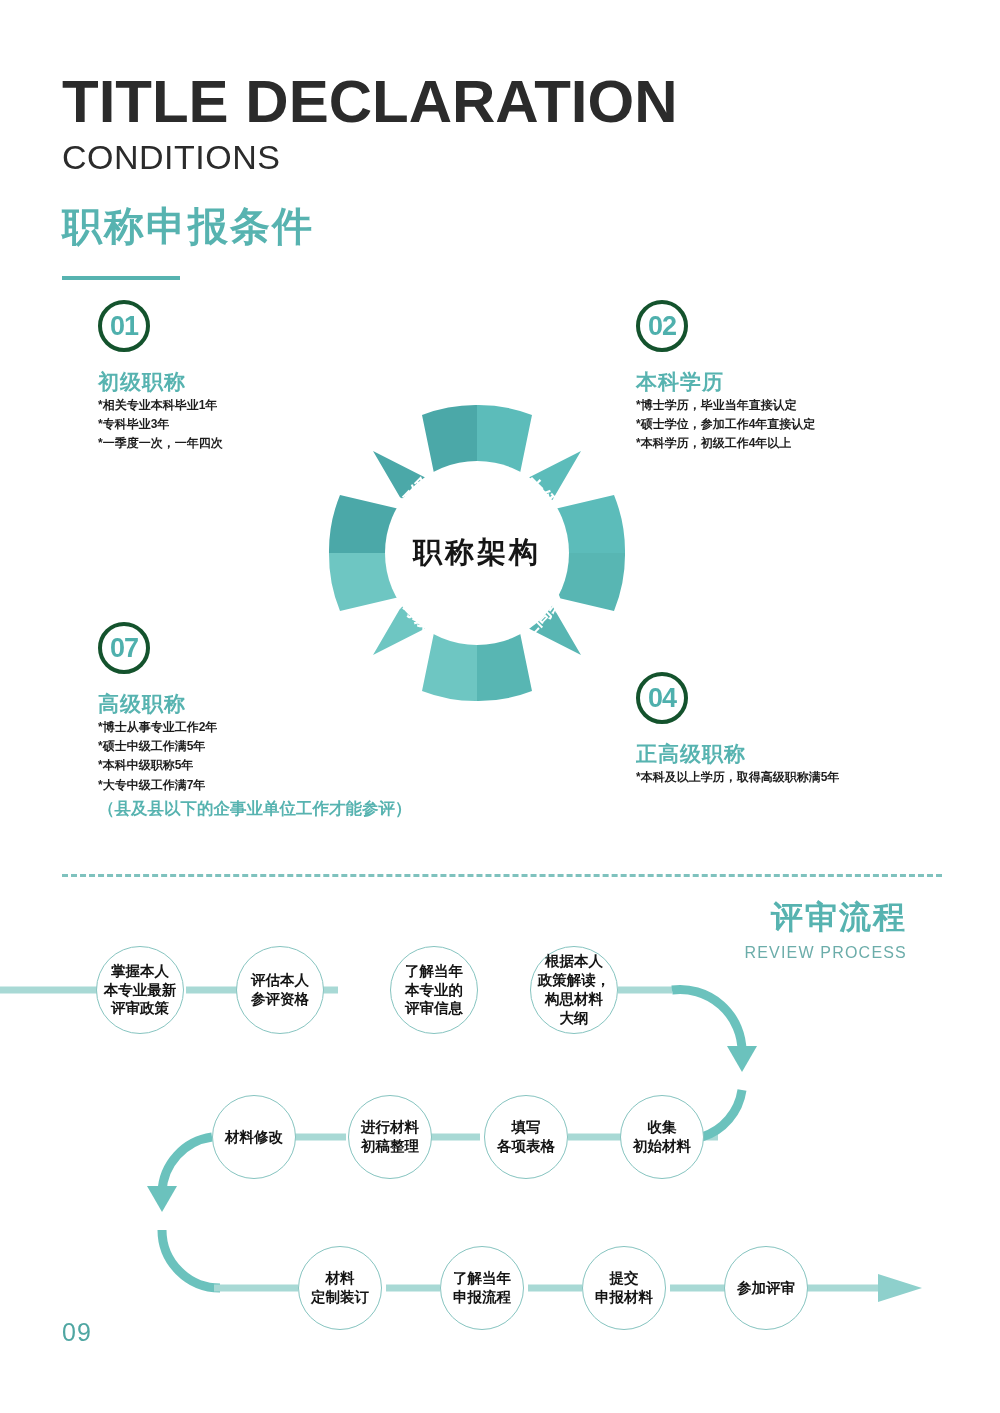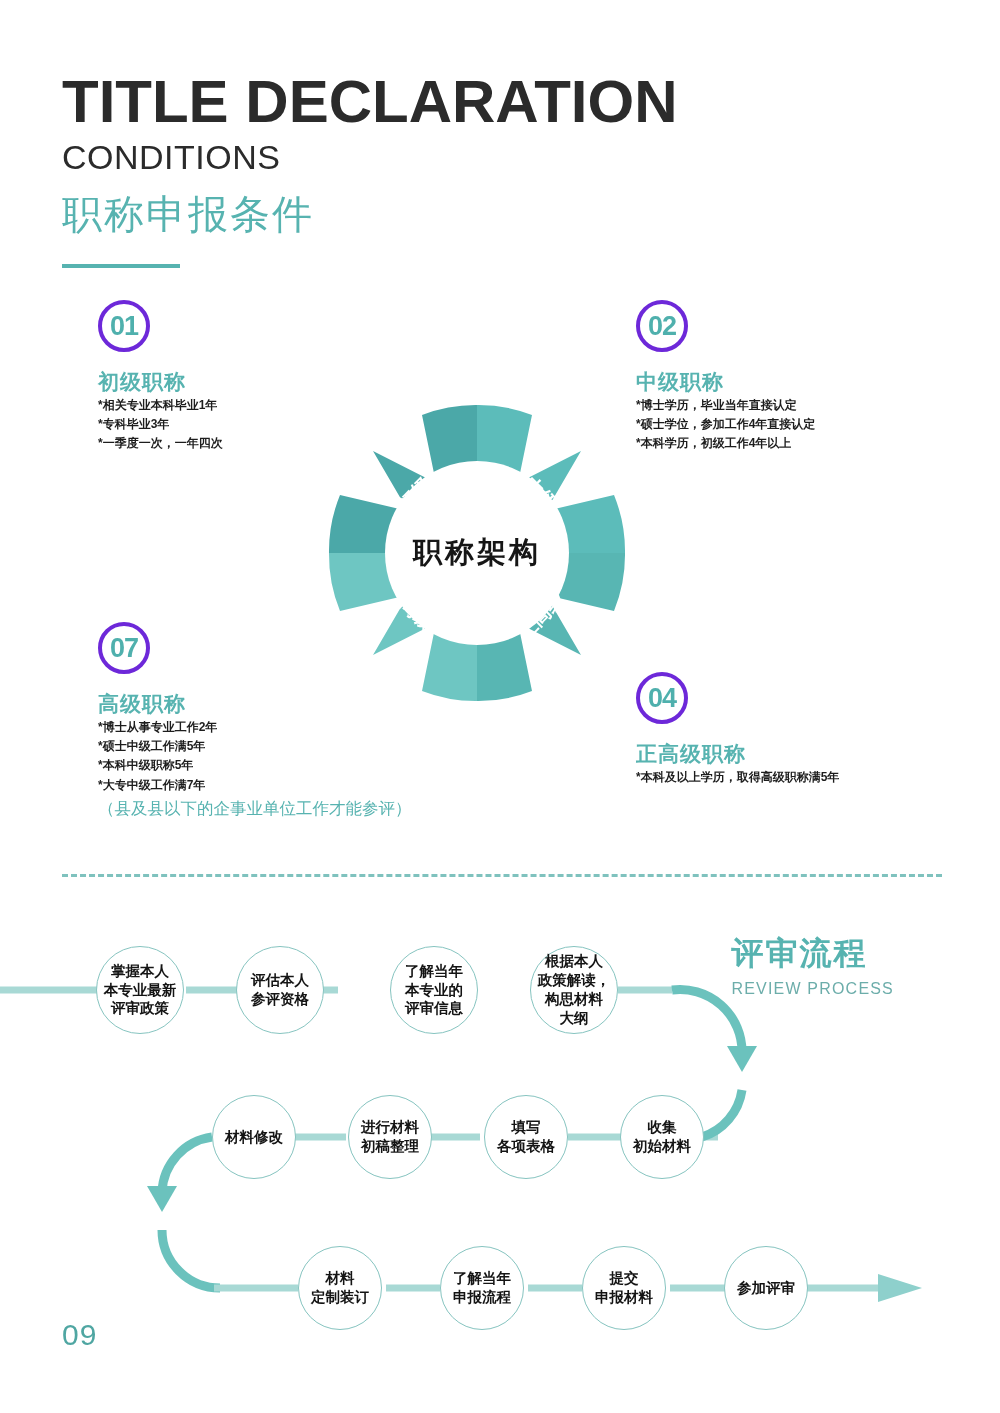--- a/index.html
+++ b/index.html
@@ -16,48 +16,48 @@
   .title-en {
     font-size: 60px; font-weight: bold; color: #2b2b2b;
     letter-spacing: 0px; line-height: 1.0;
     font-family: "Liberation Sans", sans-serif;
   }
   .subtitle-en {
     font-size: 34px; font-weight: normal; color: #2b2b2b;
     line-height: 1.25; margin-top: 4px; letter-spacing: 0.5px;
   }
   .title-cn {
-    font-size: 40px; font-weight: normal; color: #57b3b0;
-    margin-top: 8px; letter-spacing: 2px;
+    font-size: 40px; font-weight: bold; color: #57b3b0;
+    margin-top: 20px; letter-spacing: 2px;
   }
   .title-rule {
     width: 118px; height: 4px; background: #57b3b0; margin-top: 22px;
   }
 
   
   .num-badge {
     width: 52px; height: 52px; border-radius: 50%;
-    border: 4px solid #6d28d9;
+    border: 4px solid #14532d;
     display: flex; align-items: center; justify-content: center;
     color: #4fb0ad; font-size: 27px; font-weight: bold;
     letter-spacing: -1px; font-family: "Liberation Sans", sans-serif;
   }
   .blk { position: absolute; }
   .blk-title {
     font-size: 21px; font-weight: bold; color: #57b3b0;
     margin-top: 16px; letter-spacing: 1px;
   }
   .blk-line {
     font-size: 12px; color: #1d1d1d; line-height: 1.60;
     font-weight: bold; white-space: nowrap;
     font-family: "Liberation Sans", sans-serif;
   }
   .blk-note {
     font-size: 16.5px; color: #57b3b0; line-height: 1.60;
-    font-weight: normal; white-space: nowrap;
+    font-weight: bold; white-space: nowrap;
   }
 
   #blk01 { left: 98px; top: 300px; }
   #blk02 { left: 636px; top: 300px; }
   #blk03 { left: 98px; top: 622px; }
   #blk04 { left: 636px; top: 672px; }
 
   
   .donut-wrap { position: absolute; left: 312px; top: 383px; width: 330px; height: 340px; }
   .donut-center-text {
@@ -67,40 +67,40 @@
     letter-spacing: 3px; pointer-events: none; text-align: center;
   }
 
   
   .divider {
     position: absolute; left: 62px; top: 874px; width: 880px; height: 0;
     border-top: 3px dashed #7fc2be;
   }
 
   
-  .rp-head { position: absolute; right: 66px; top: 896px; text-align: left; margin-top: 36px; }
+  .rp-head { position: absolute; right: 53px; top: 896px; text-align: right; }
   .rp-cn { font-size: 32px; font-weight: bold; color: #57b3b0; letter-spacing: 2px; }
   .rp-en { font-size: 16px; color: #6cadaa; letter-spacing: 1.2px; margin-top: 4px; }
 
   
   .flow { position: absolute; left: 0; top: 900px; width: 1000px; height: 440px; }
   .node {
     position: absolute; border-radius: 50%;
     border: 1.6px solid #86c4c0; background: #ffffff;
     display: flex; align-items: center; justify-content: center;
     text-align: center; color: #141414; font-weight: bold;
     font-size: 14.5px; line-height: 1.30; z-index: 5;
   }
   .node.sz1 { width: 88px; height: 88px; }
   .node.sz2 { width: 84px; height: 84px; }
 
   
   .pageno {
     position: absolute; left: 62px; top: 1318px;
-    font-size: 30px; color: #4fa6a2; font-weight: normal; letter-spacing: 1px;
+    font-size: 25px; color: #4fa6a2; font-weight: normal; letter-spacing: 1px;
   }
 </style>
 </head>
 <body>
 
 <div class="page">
 
   <div class="header">
     <div class="title-en">TITLE DECLARATION</div>
     <div class="subtitle-en">CONDITIONS</div>
@@ -111,21 +111,21 @@
   <div class="blk" id="blk01">
     <div class="num-badge">01</div>
     <div class="blk-title">初级职称</div>
     <div class="blk-line">*相关专业本科毕业1年</div>
     <div class="blk-line">*专科毕业3年</div>
     <div class="blk-line">*一季度一次，一年四次</div>
   </div>
 
   <div class="blk" id="blk02">
     <div class="num-badge">02</div>
-    <div class="blk-title">中级职称</div>
+    <div class="blk-title">本科学历</div>
     <div class="blk-line">*博士学历，毕业当年直接认定</div>
     <div class="blk-line">*硕士学位，参加工作4年直接认定</div>
     <div class="blk-line">*本科学历，初级工作4年以上</div>
   </div>
 
   <div class="blk" id="blk03">
     <div class="num-badge">07</div>
     <div class="blk-title">高级职称</div>
     <div class="blk-line">*博士从事专业工作2年</div>
     <div class="blk-line">*硕士中级工作满5年</div>

